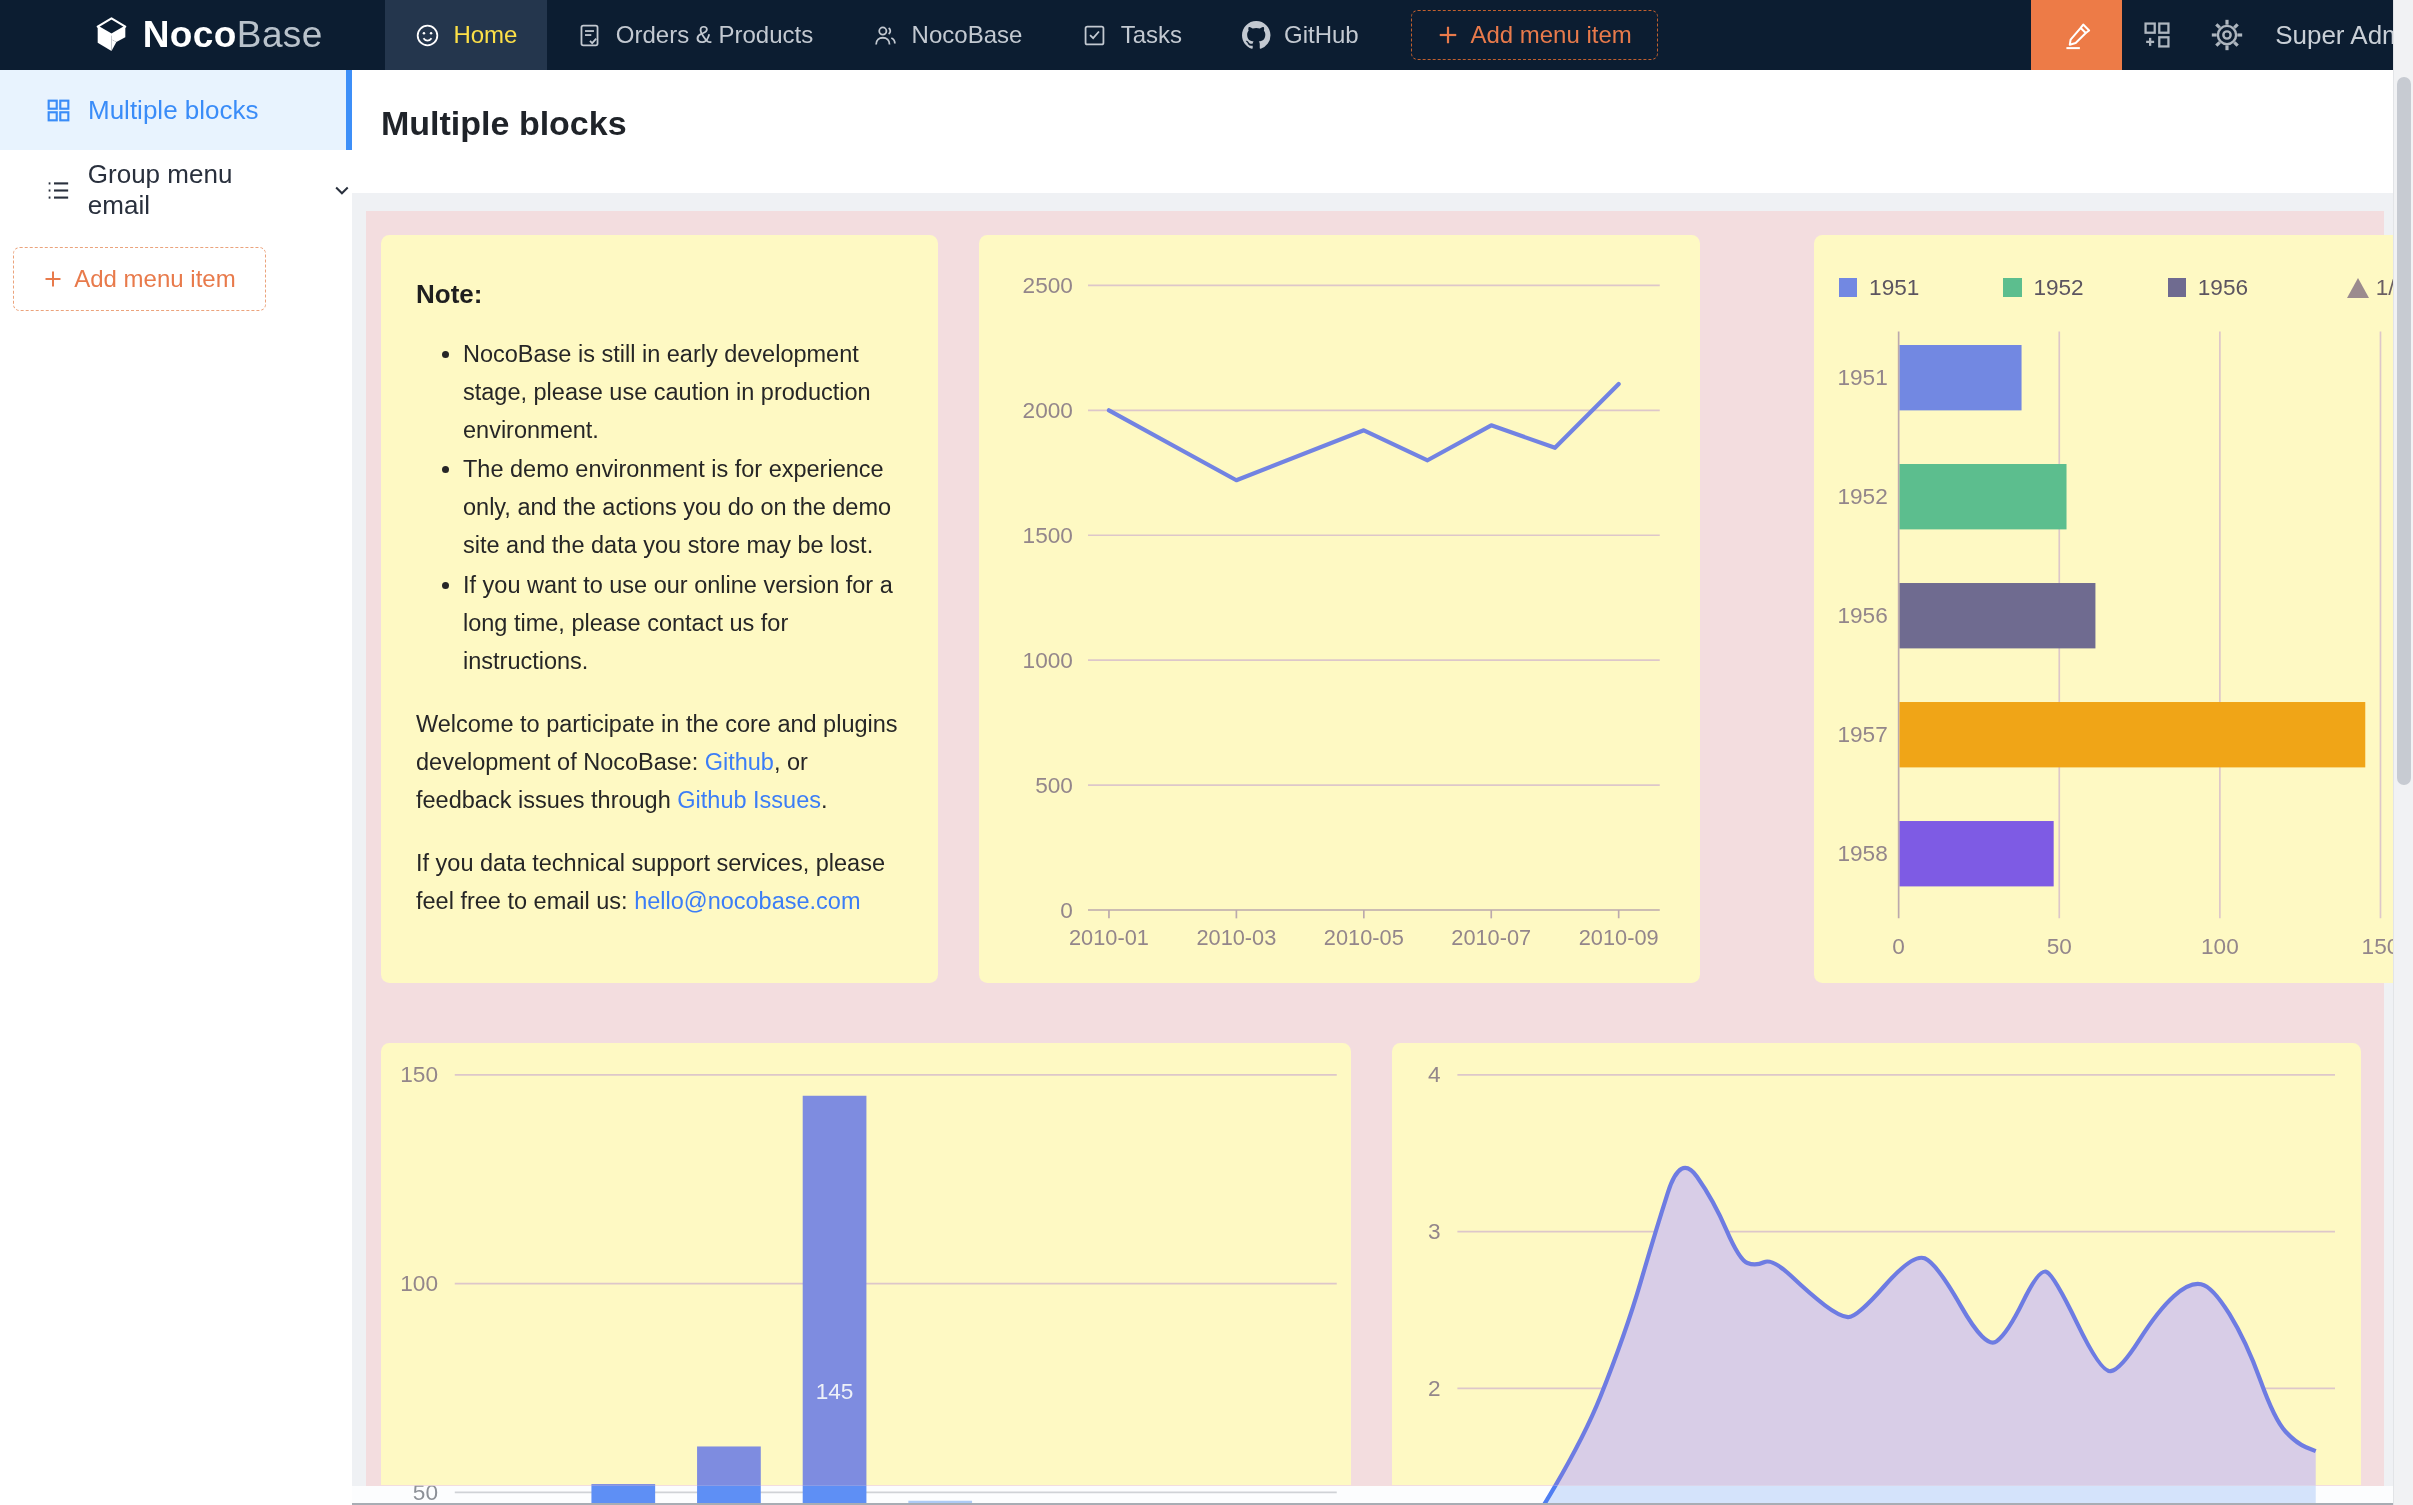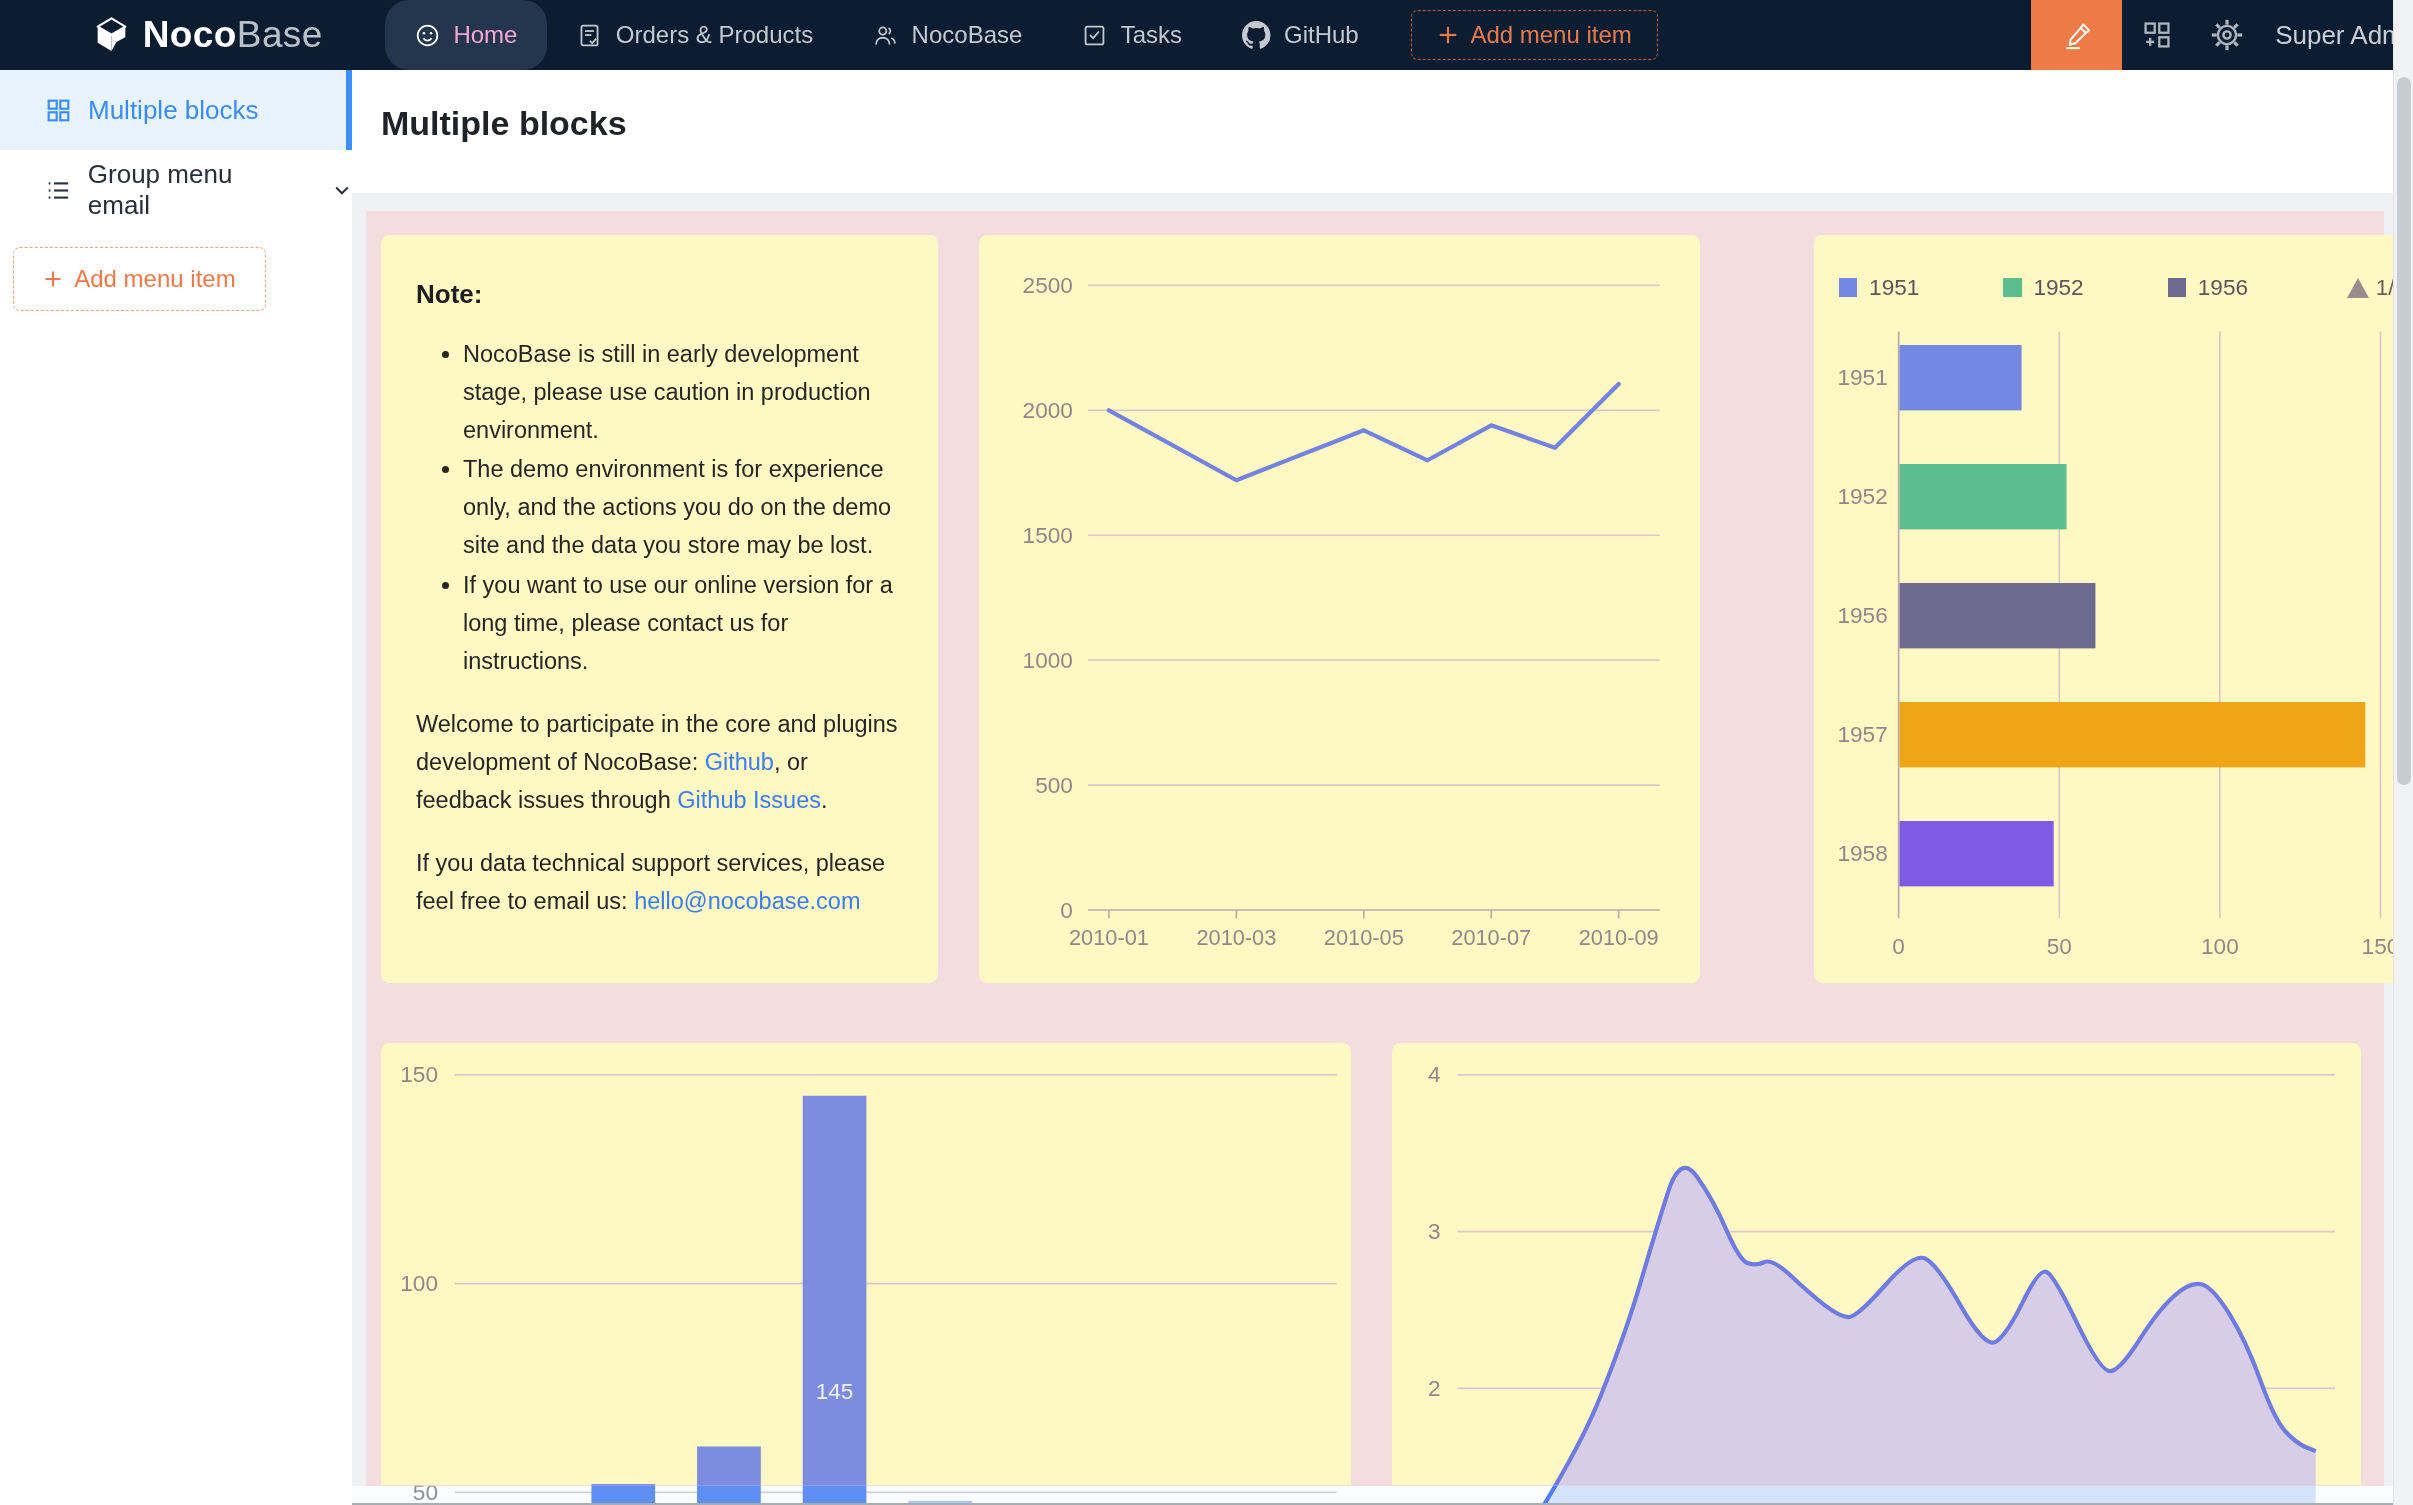--- a/index.html
+++ b/index.html
@@ -8,21 +8,21 @@
   .abs{position:absolute;}
 
   
   #navbar{left:0;top:0;width:2413px;height:70px;background:#0c1d31;display:flex;align-items:stretch;padding-left:48px;}
   #logo{display:flex;align-items:center;gap:11.7px;padding:0 0 0 44px;width:293px;}
   #logo .brand{font-size:37px;letter-spacing:0.4px;}
   #logo .b1{color:#ffffff;font-weight:700;}
   #logo .b2{color:#b9c2cb;font-weight:200;}
   .navtabs{display:flex;align-items:stretch;}
   .navtab{display:flex;align-items:center;gap:13.4px;padding:0 30px;color:#c3c9d1;font-size:24px;cursor:pointer;}
-  .navtab.active{background:#24364d;color:#f9a8d4;border-radius:24px;}
+  .navtab.active{background:#24364d;color:#fde047;}
   .navtab svg{display:block;}
   #nav-add{align-self:center;margin-left:22px;display:flex;align-items:center;gap:11.7px;
            border:1.7px dashed #c1602f;border-radius:6.7px;color:#e87a4b;font-size:24px;
            padding:10px 25px;cursor:pointer;}
   #nav-right{margin-left:auto;display:flex;align-items:center;}
   #edit-btn{width:91px;height:70px;background:#ed7b47;display:flex;align-items:center;justify-content:center;cursor:pointer;}
   .nav-iconbtn{width:70px;height:70px;display:flex;align-items:center;justify-content:center;cursor:pointer;}
   #user-name{color:#c9cfd6;font-size:26px;padding:0 37px 0 13.4px;cursor:pointer;}
 
   

